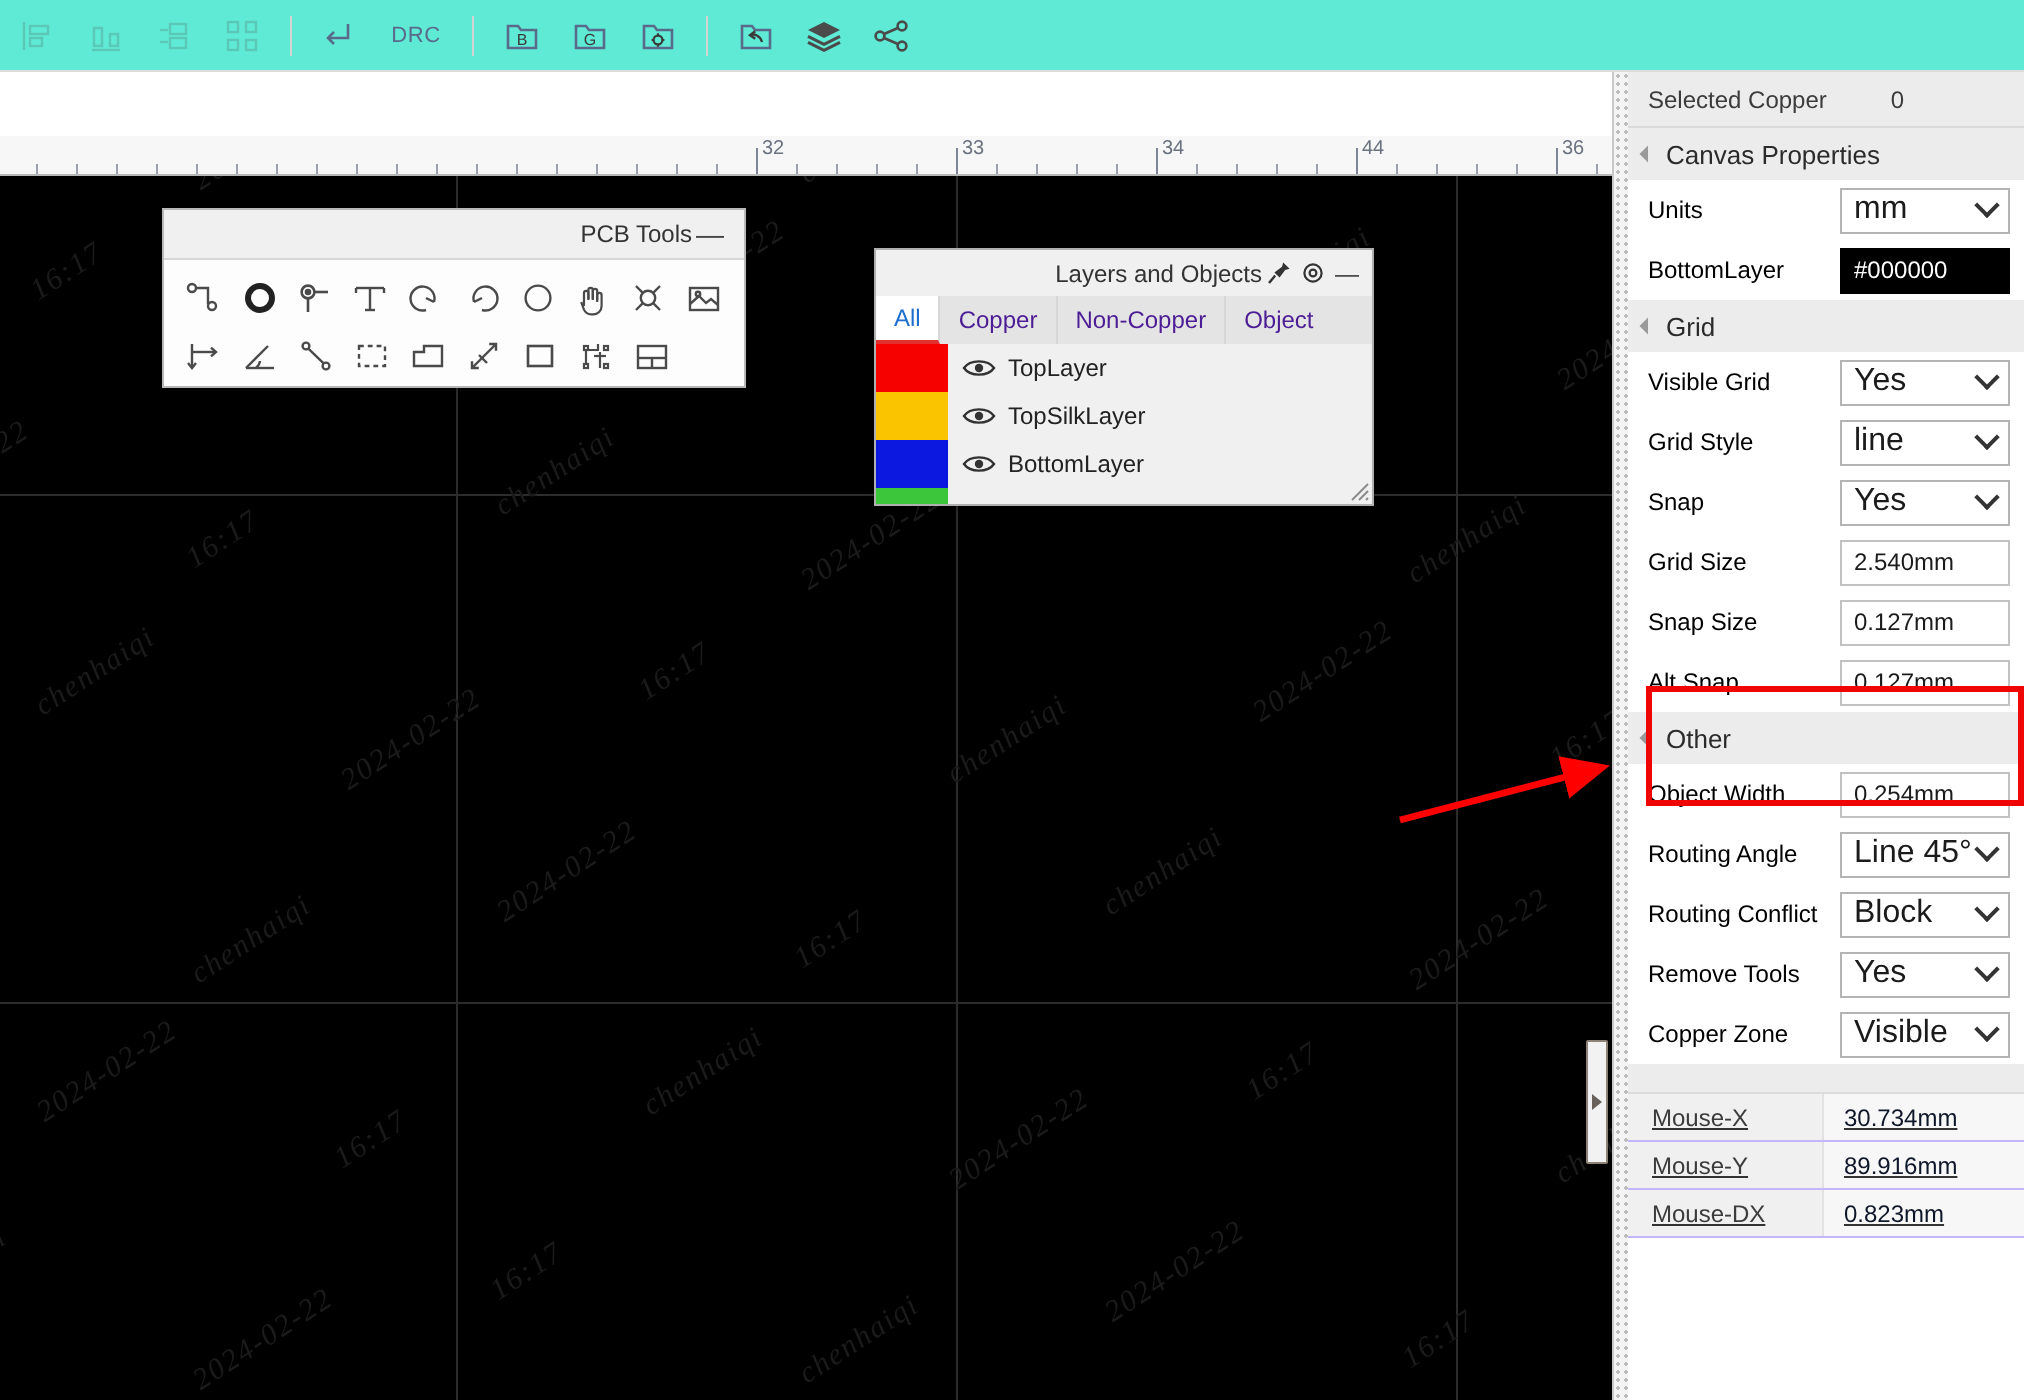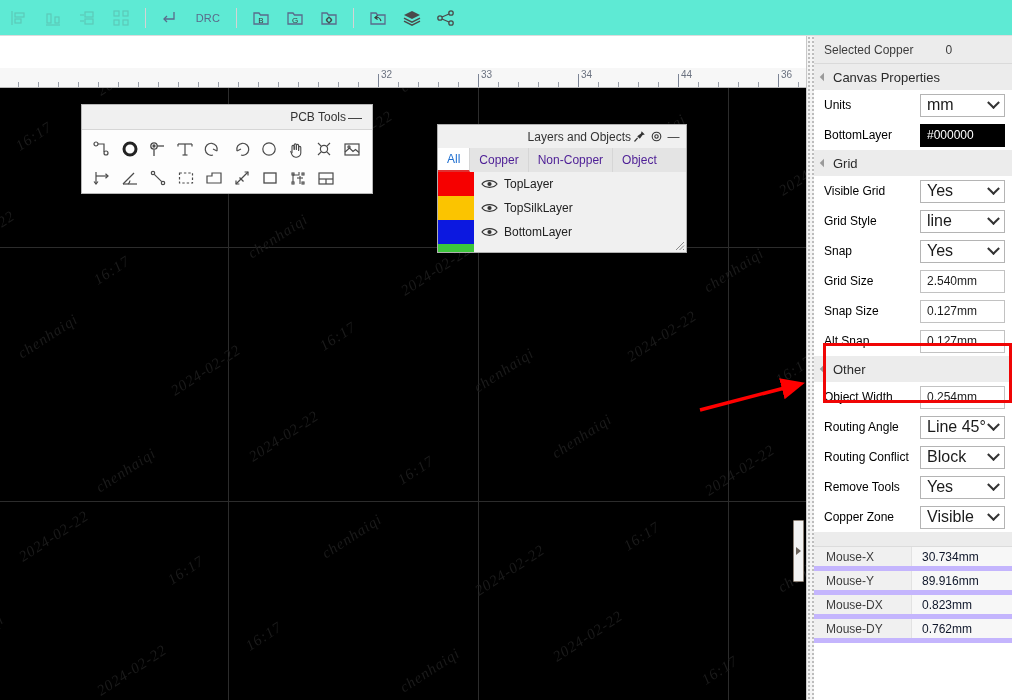--- a/index.html
+++ b/index.html
@@ -197,21 +197,21 @@
     font-size: 12px; color: #1b1b1b; cursor: text;
   }
   .txtbox.dark { background: #000; color: #fff; border-color: #000; }
 
   #hl-box {
     position: absolute; left: 9px; top: 307px; width: 189px; height: 60px;
     border: 3px solid #f00505; z-index: 20; pointer-events: none;
   }
 
   .rp-status { border-top: 1px solid #dcdcdc; }
-  .st-row { display: flex; height: 24px; border-bottom: 5px solid #c4b5fd; }
+  .st-row { display: flex; height: 24px; border-bottom: 1px solid #c4b5fd; text-decoration: underline; }
   .st-k {
     width: 98px; flex: 0 0 98px; background: #f0f0f0;
     display: flex; align-items: center; padding-left: 12px;
     font-size: 12px; color: #3c3c3c; border-right: 1px solid #e2e2e2;
   }
   .st-v {
     flex: 1; display: flex; align-items: center; padding-left: 10px;
     font-size: 12px; color: #0f172a; background: #f7f7f7;
   }
   .rp-gap { height: 14px; background: #ececec; }
@@ -836,23 +836,19 @@
           <span class="st-v">30.734mm</span>
         </div>
         <div class="st-row">
           <span class="st-k">Mouse-Y</span>
           <span class="st-v">89.916mm</span>
         </div>
         <div class="st-row">
           <span class="st-k">Mouse-DX</span>
           <span class="st-v">0.823mm</span>
         </div>
-        <div class="st-row">
-          <span class="st-k">Mouse-DY</span>
-          <span class="st-v">0.762mm</span>
-        </div>
       </div>
 
       <div id="hl-box"></div>
     </div>
   </div>
 
 </div>
 
 </body></html>

